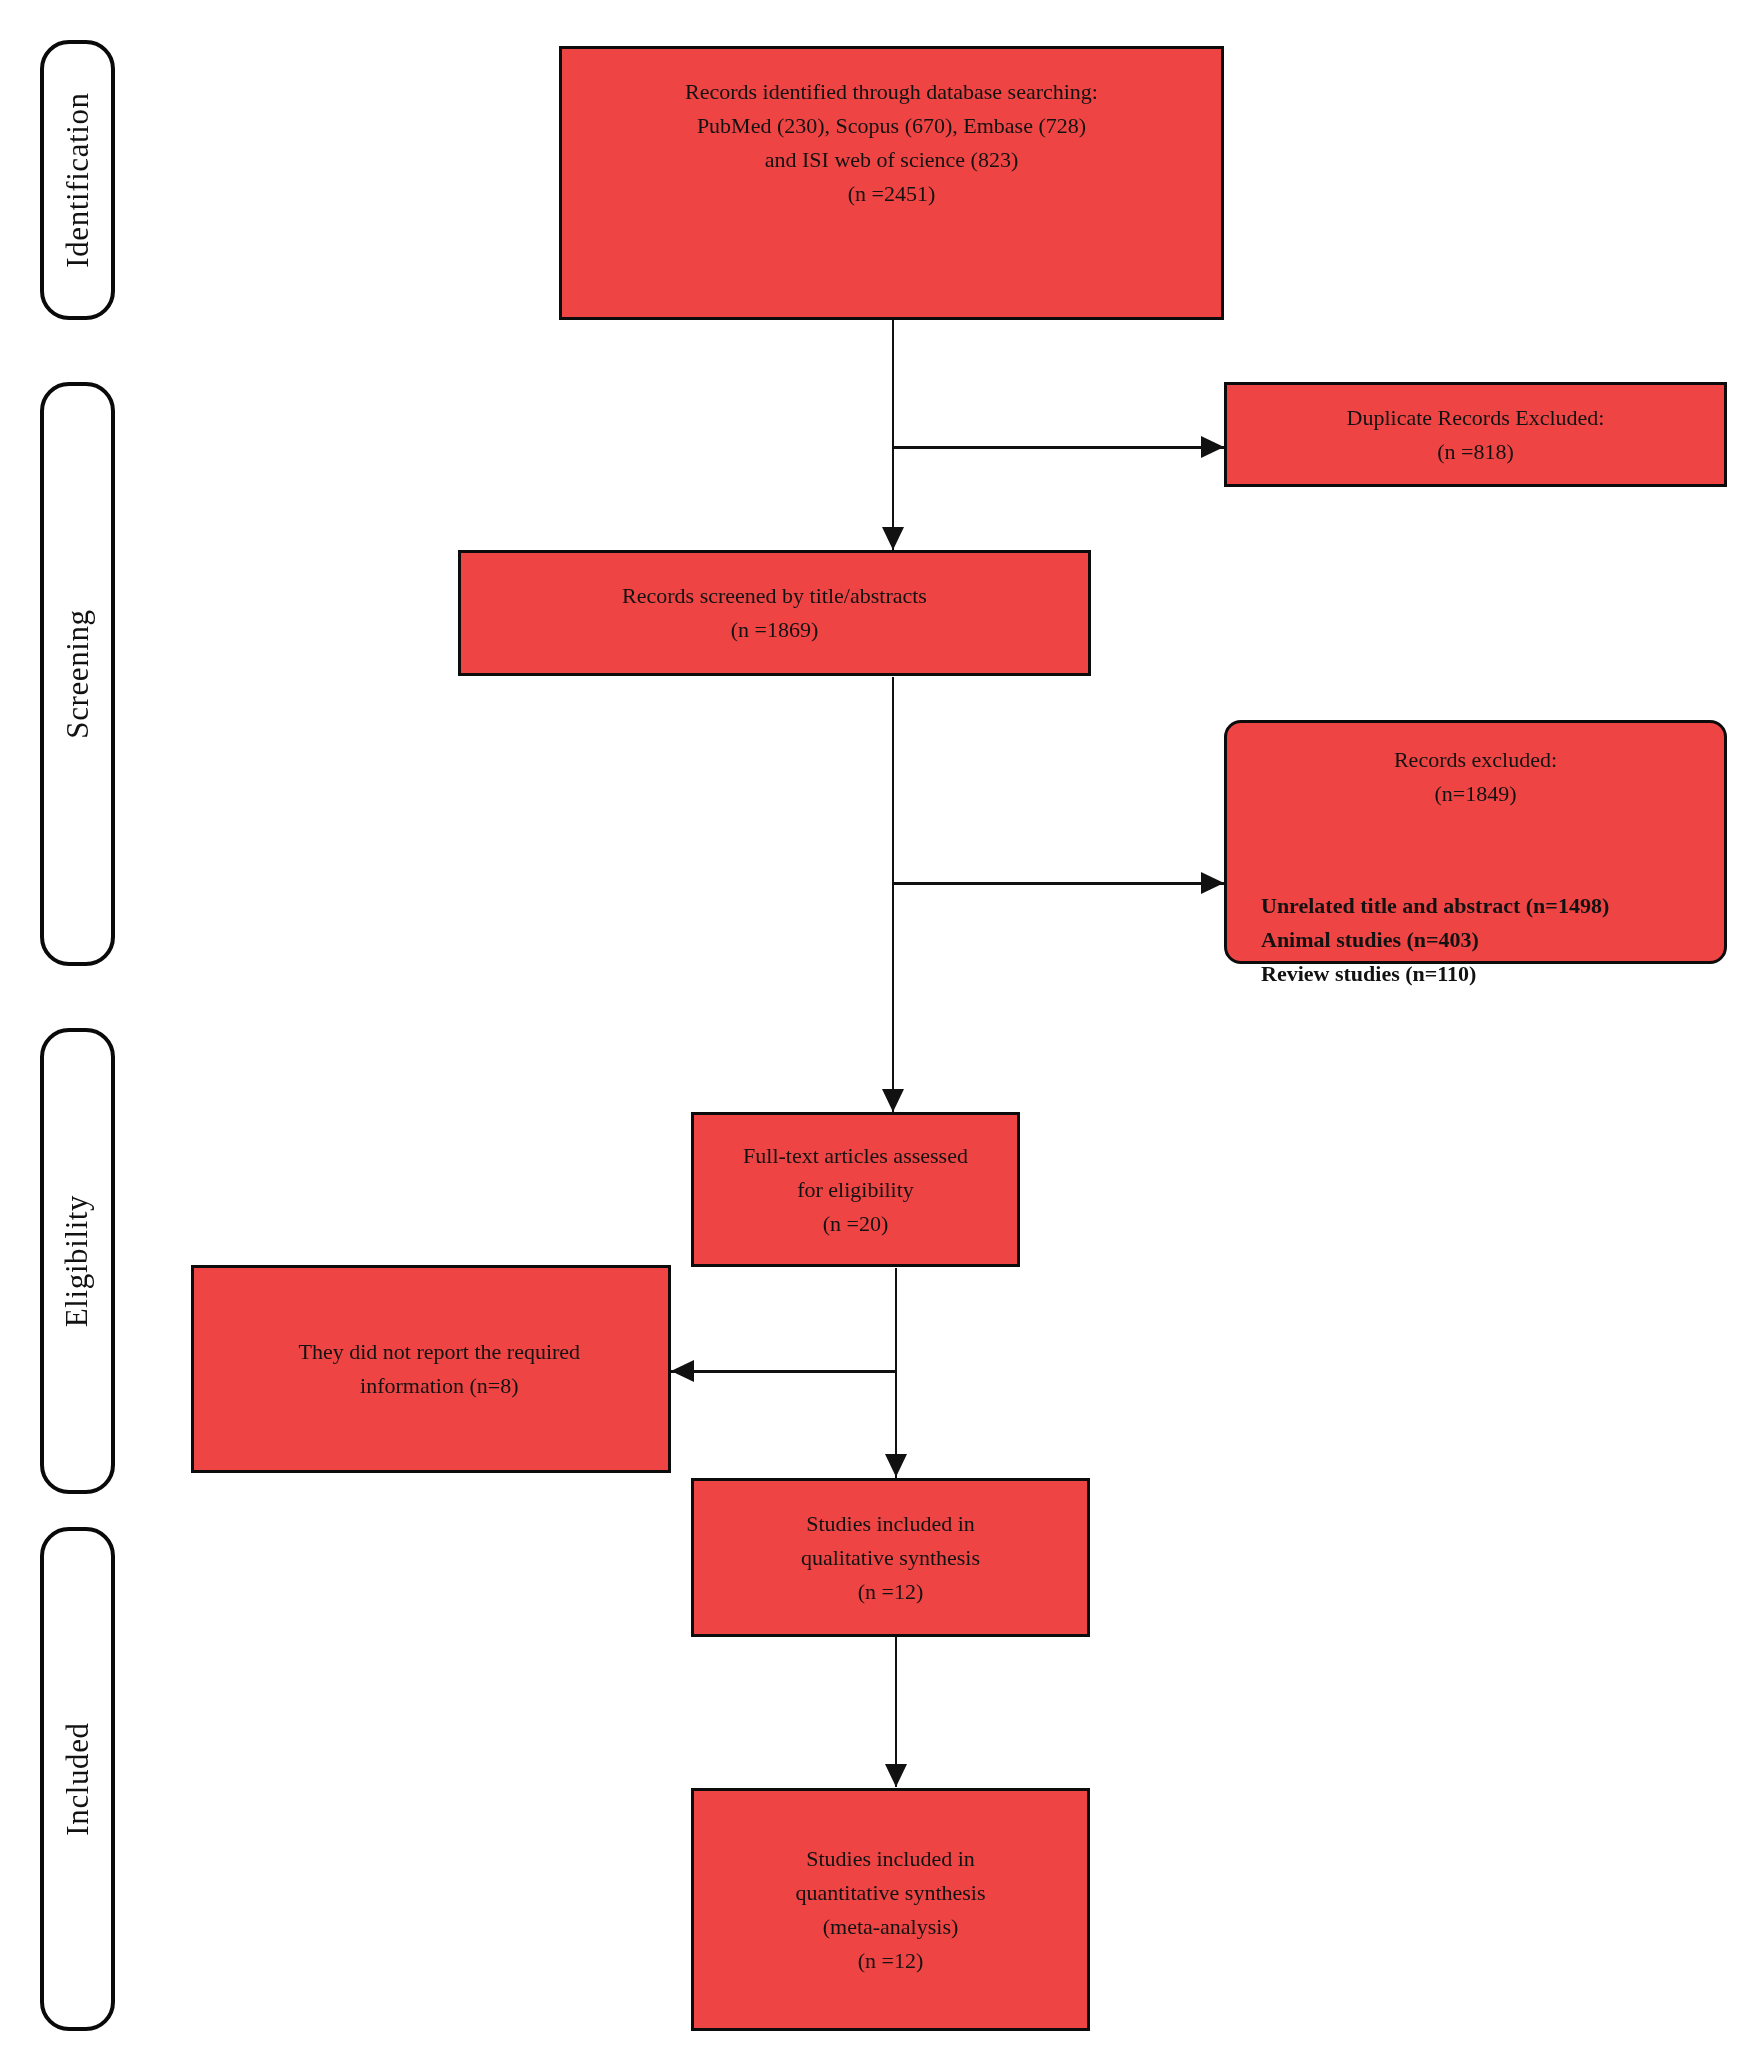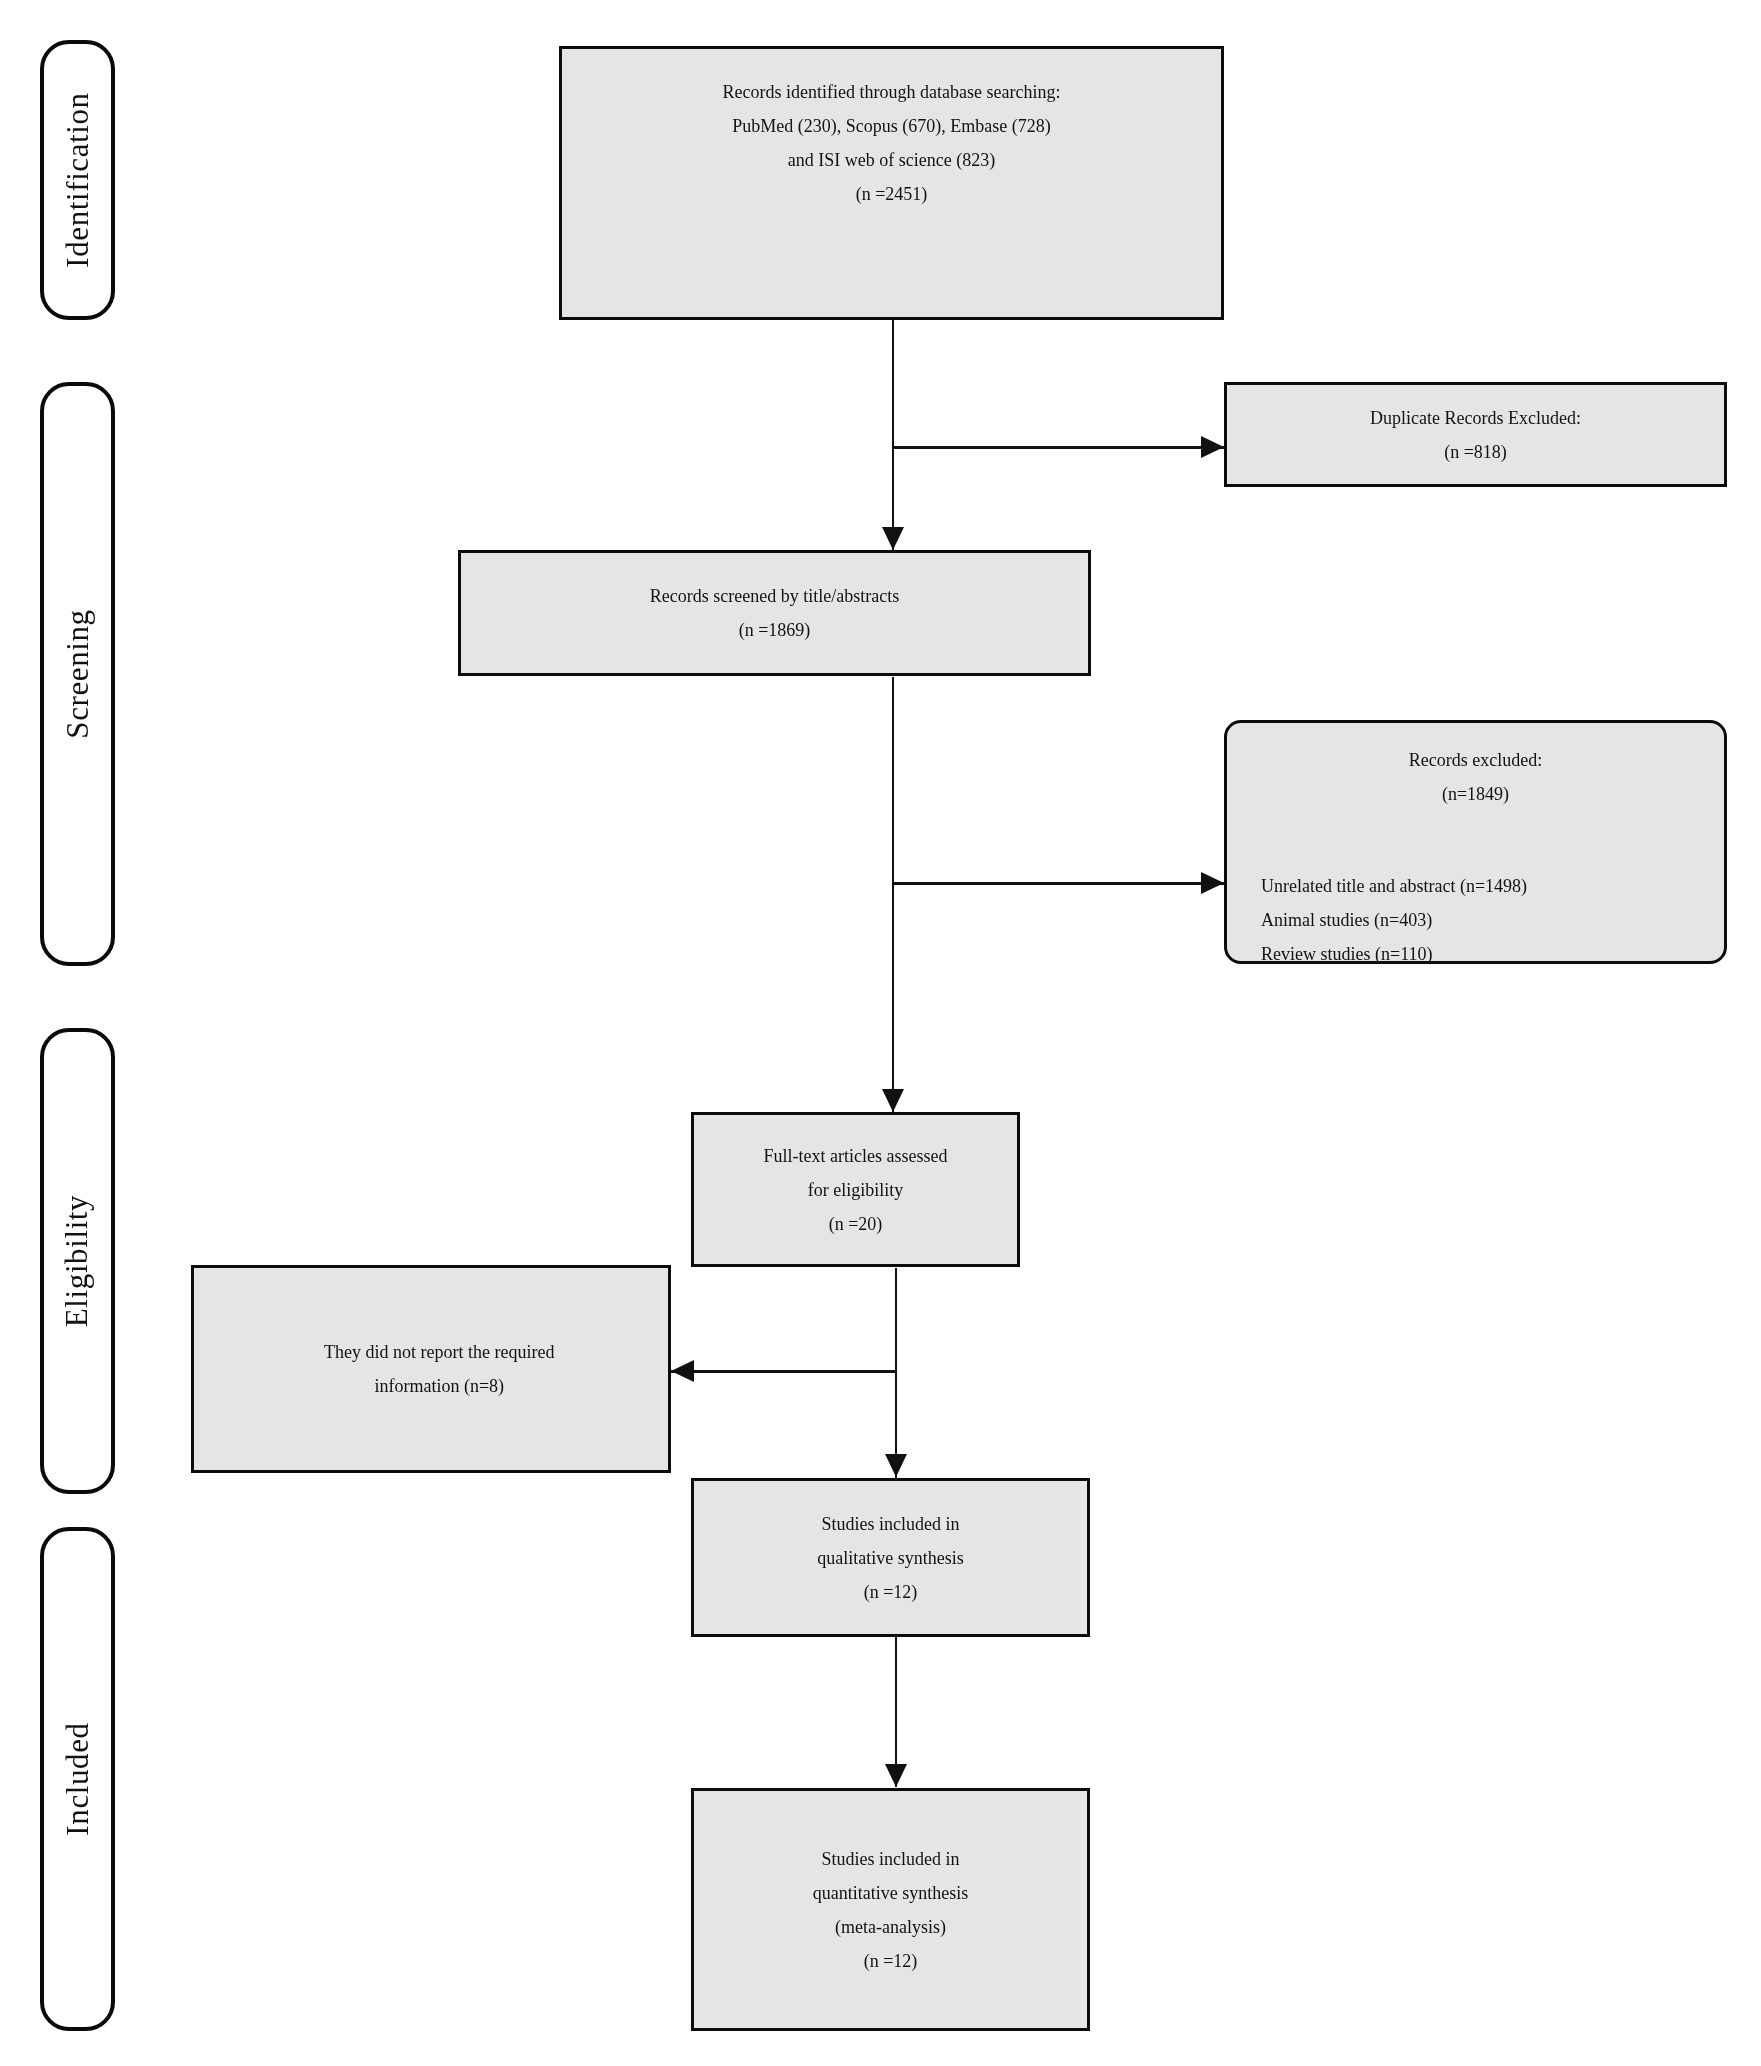--- a/index.html
+++ b/index.html
@@ -38,37 +38,37 @@
   #stage-identification { left: 40px;  top: 40px;   width: 75px; height: 280px; }
   #stage-screening      { left: 40px;  top: 382px;  width: 75px; height: 584px; }
   #stage-eligibility    { left: 40px;  top: 1028px; width: 75px; height: 466px; }
   #stage-included       { left: 40px;  top: 1527px; width: 75px; height: 504px; }
 
   
   .box {
     position: absolute;
     box-sizing: border-box;
     border: 3.4px solid #0c0c0c;
-    background: #e5e5e5;
+    background: #ef4444;
     display: flex;
     flex-direction: column;
     justify-content: center;
     align-items: center;
     text-align: center;
-    font-size: 18px;
+    font-size: 22px;
     line-height: 34px;
   }
   #box-identified   { left: 559px; top: 46px;   width: 665px; height: 274px;
                       justify-content: flex-start; padding-top: 26px; }
   #box-duplicates   { left: 1224px; top: 382px;  width: 503px;  height: 105px; }
   #box-screened     { left: 458px;  top: 550px;  width: 633px; height: 126px; }
   #box-excluded     { left: 1224px; top: 720px; width: 503px;  height: 244px;
                       display: block; padding-top: 20px; border-radius: 17px; }
-  #box-excluded .left-lines { margin-top: 58px; text-align: left;
-                      padding-left: 34px; padding-right: 7.8px; }
+  #box-excluded .left-lines { margin-top: 78px; text-align: left;
+                      padding-left: 34px; padding-right: 7.8px; font-weight: bold; }
   #box-fulltext     { left: 691px; top: 1112px; width: 329px;  height: 155px; }
   #box-notreport    { left: 191px;  top: 1265px; width: 480px;  height: 208px;
                       align-items: center; text-align: left;
                       padding-left: 39px; padding-right: 22.4px; }
   #box-qualitative  { left: 691px; top: 1478px; width: 399px;  height: 159px; }
   #box-quantitative { left: 691px; top: 1788px; width: 399px;  height: 243px; }
 
   
   .vline, .hline {
     position: absolute;

